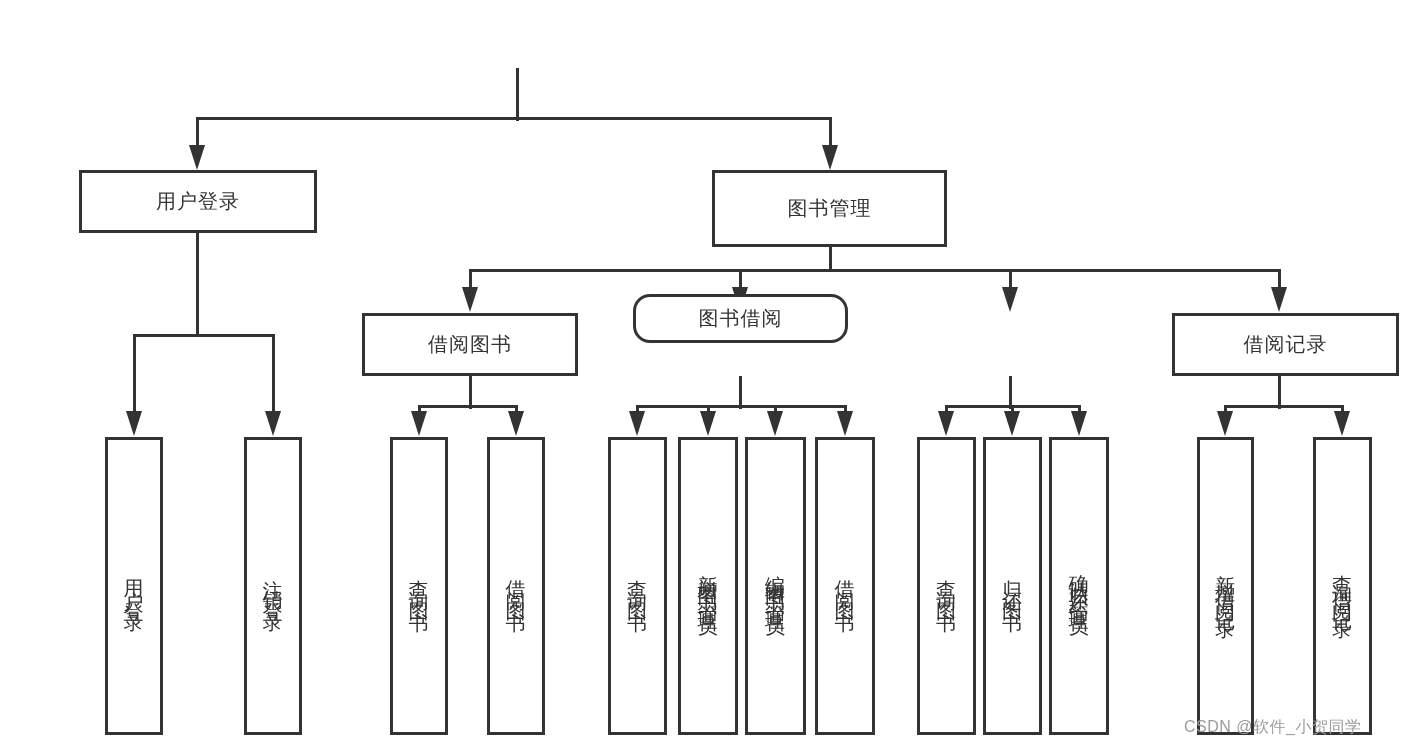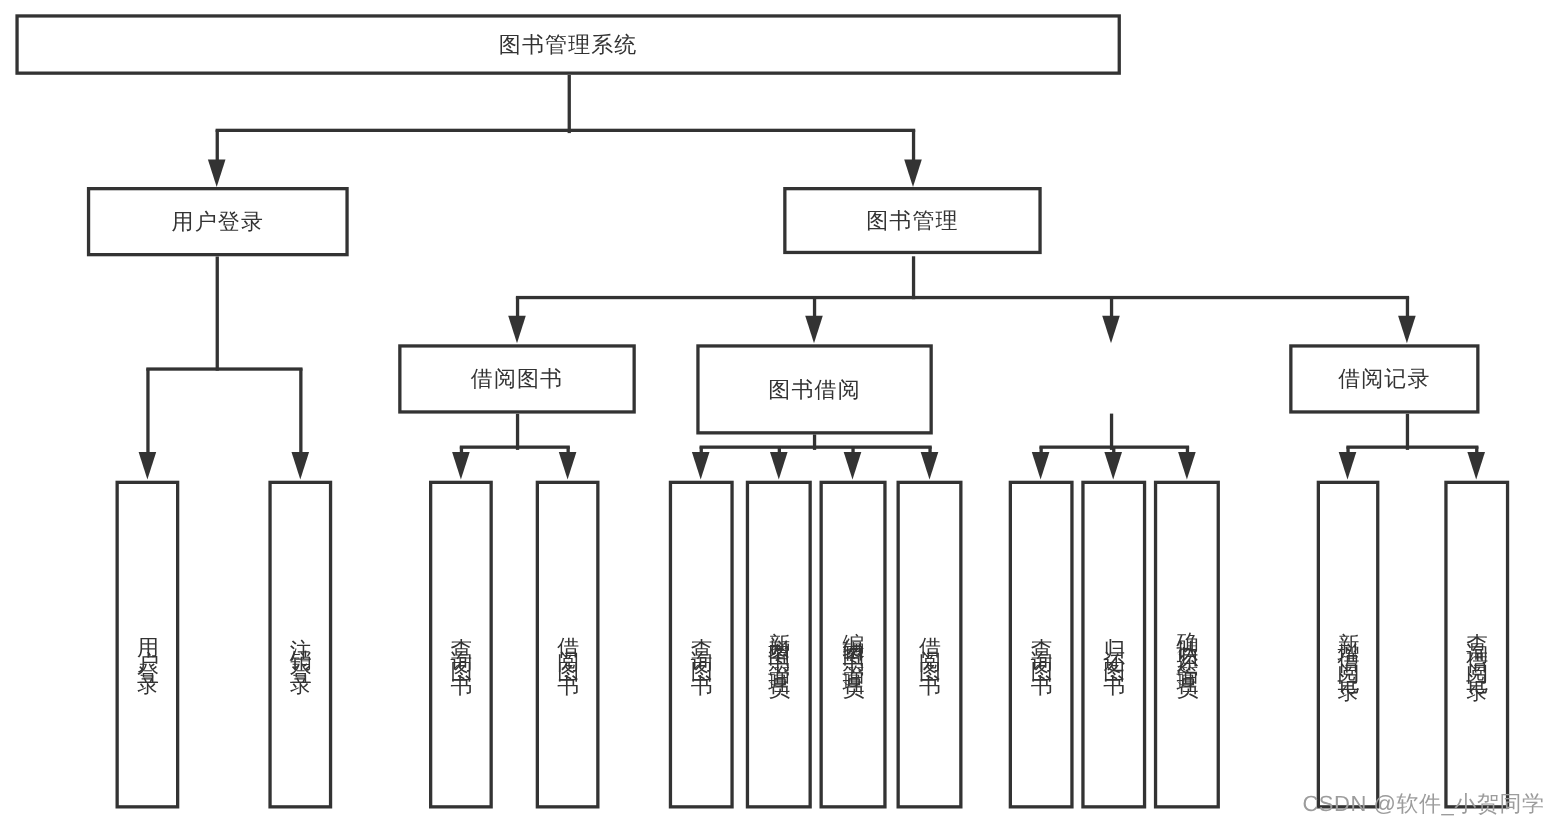--- a/index.html
+++ b/index.html
@@ -50,50 +50,47 @@
     height: 0;
     border-left: 8px solid transparent;
     border-right: 8px solid transparent;
     border-top: 25px solid #333333;
     z-index: 1;
   }
   .watermark {
     position: absolute;
     left: 1184px;
     top: 717px;
-    font-size: 20px;
+    font-size: 16px;
     color: #9c9c9c;
     letter-spacing: 0.5px;
     white-space: nowrap;
     z-index: 5;
   }
 </style>
 </head>
 <body>
 
 <div id="stage">
 
-  <div class="node" style="left:14px; top:13px; width:1005px; height:55px;">
-    <span class="hlabel">图书管理系统</span>
-  </div>
 
   <div class="node" style="left:79px; top:170px; width:238px; height:63px;">
     <span class="hlabel">用户登录</span>
   </div>
-  <div class="node" style="left:712px; top:170px; width:235px; height:61px;">
+  <div class="node" style="left:712px; top:170px; width:235px; height:77px;">
     <span class="hlabel">图书管理</span>
   </div>
 
   <div class="node" style="left:362px; top:313px; width:216px; height:63px;">
     <span class="hlabel">借阅图书</span>
   </div>
-  <div class="node" style="left:633px; top:313px; width:215px; height:82px;">
+  <div class="node" style="left:633px; top:294px; width:215px; height:49px;border-radius:17px;">
     <span class="hlabel">图书借阅</span>
   </div>
-  <div class="node" style="left:1172px; top:313px; width:173px; height:63px;">
+  <div class="node" style="left:1172px; top:313px; width:227px; height:63px;">
     <span class="hlabel">借阅记录</span>
   </div>
 
   <div class="node vnode" style="left:105px; top:437px; width:58px; height:298px;">
     <span class="vlabel">用户登录</span>
   </div>
   <div class="node vnode" style="left:244px; top:437px; width:58px; height:298px;">
     <span class="vlabel">注销登录</span>
   </div>
 

